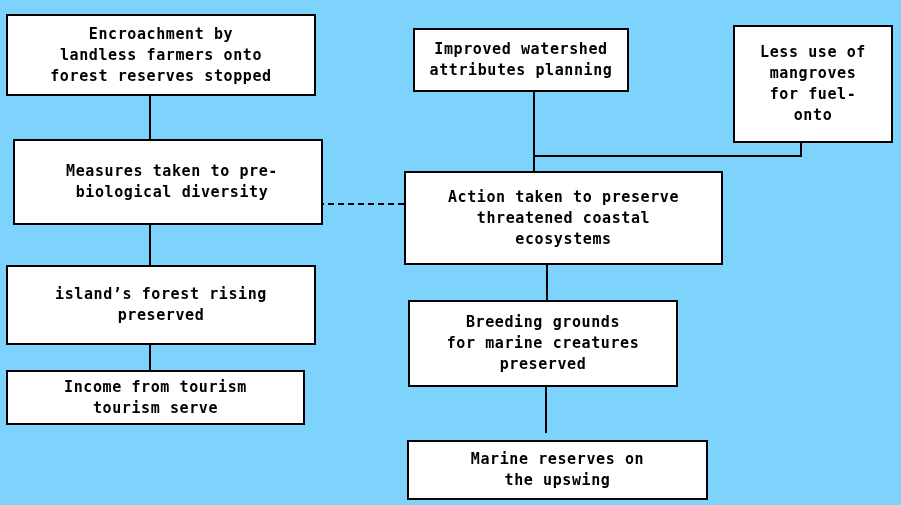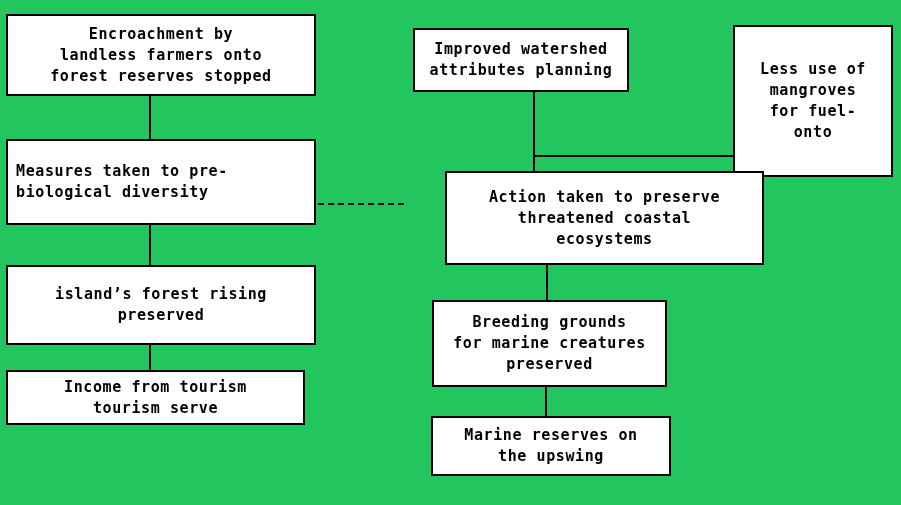--- a/index.html
+++ b/index.html
@@ -5,21 +5,21 @@
 <style>
   html, body {
     margin: 0;
     padding: 0;
     background: #ffffff;
   }
   #canvas {
     position: relative;
     width: 901px;
     height: 505px;
-    background: #22c55e;
+    background: #7dd3fc;
     overflow: hidden;
     font-family: "DejaVu Sans Mono", "Liberation Mono", monospace;
   }
   .node {
     position: absolute;
     box-sizing: border-box;
     border: 2px solid #000000;
     background: #ffffff;
     color: #000000;
     font-family: "DejaVu Sans Mono", "Liberation Mono", monospace;
@@ -71,57 +71,57 @@
   <div class="conn conn-v" style="left:545px; top:387px; height:46px;"></div>
 
   <div class="conn-dashed" style="left:318px; top:203px; width:86px;"></div>
 
   <div class="node align-center" style="left:6px; top:14px; width:310px; height:82px;">
     <span class="line">Encroachment by</span>
     <span class="line">landless farmers onto</span>
     <span class="line">forest reserves stopped</span>
   </div>
 
-  <div class="node align-left" style="left:6px; top:139px; width:310px; height:86px;">
+  <div class="node align-left" style="left:13px; top:139px; width:310px; height:86px;align-items:center;">
     <span class="line">Measures taken to pre-</span>
     <span class="line">biological diversity</span>
   </div>
 
   <div class="node align-center" style="left:6px; top:265px; width:310px; height:80px;">
     <span class="line">island’s forest rising</span>
     <span class="line">preserved</span>
   </div>
 
   <div class="node align-center" style="left:6px; top:370px; width:299px; height:55px;">
     <span class="line">Income from tourism</span>
     <span class="line">tourism serve</span>
   </div>
 
   <div class="node align-center" style="left:413px; top:28px; width:216px; height:64px;">
     <span class="line">Improved watershed</span>
     <span class="line">attributes planning</span>
   </div>
 
-  <div class="node align-center" style="left:733px; top:25px; width:160px; height:152px;">
+  <div class="node align-center" style="left:733px; top:25px; width:160px; height:118px;">
     <span class="line">Less use of</span>
     <span class="line">mangroves</span>
     <span class="line">for fuel-</span>
     <span class="line">onto</span>
   </div>
 
-  <div class="node align-center" style="left:404px; top:171px; width:319px; height:94px;margin-left:41px;">
+  <div class="node align-center" style="left:404px; top:171px; width:319px; height:94px;">
     <span class="line">Action taken to preserve</span>
     <span class="line">threatened coastal</span>
     <span class="line">ecosystems</span>
   </div>
 
-  <div class="node align-center" style="left:432px; top:300px; width:235px; height:87px;">
+  <div class="node align-center" style="left:408px; top:300px; width:270px; height:87px;">
     <span class="line">Breeding grounds</span>
     <span class="line">for marine creatures</span>
     <span class="line">preserved</span>
   </div>
 
-  <div class="node align-center" style="left:407px; top:416px; width:240px; height:60px;margin-left:24px;">
+  <div class="node align-center" style="left:407px; top:440px; width:301px; height:60px;">
     <span class="line">Marine reserves on</span>
     <span class="line">the upswing</span>
   </div>
 
 </div>
 
 </body></html>

